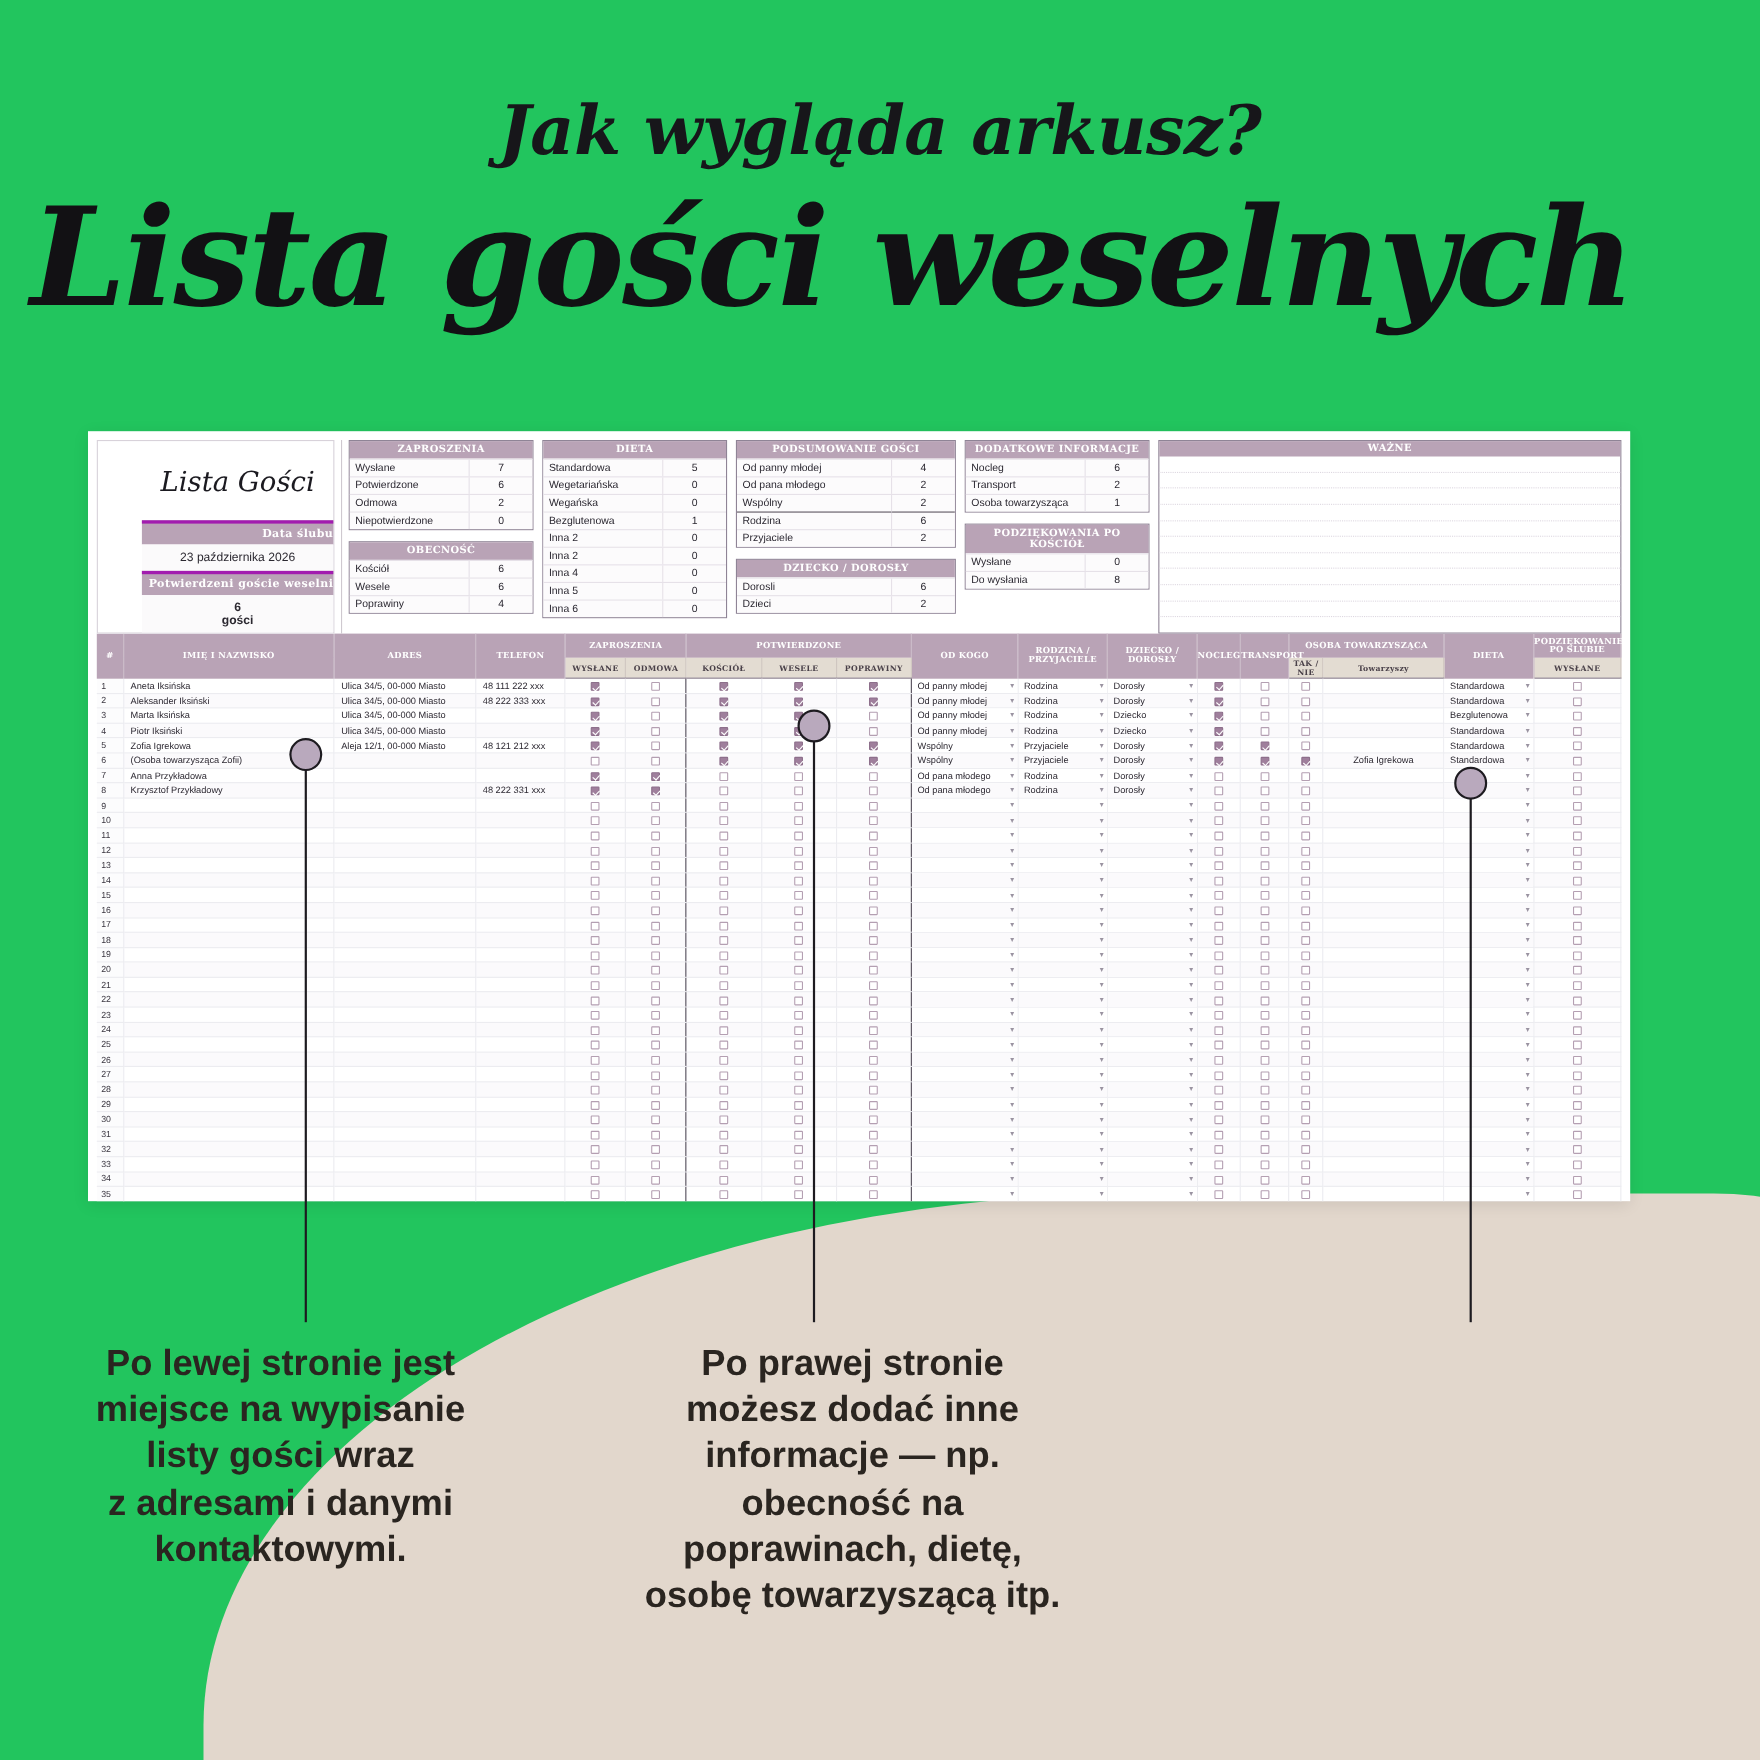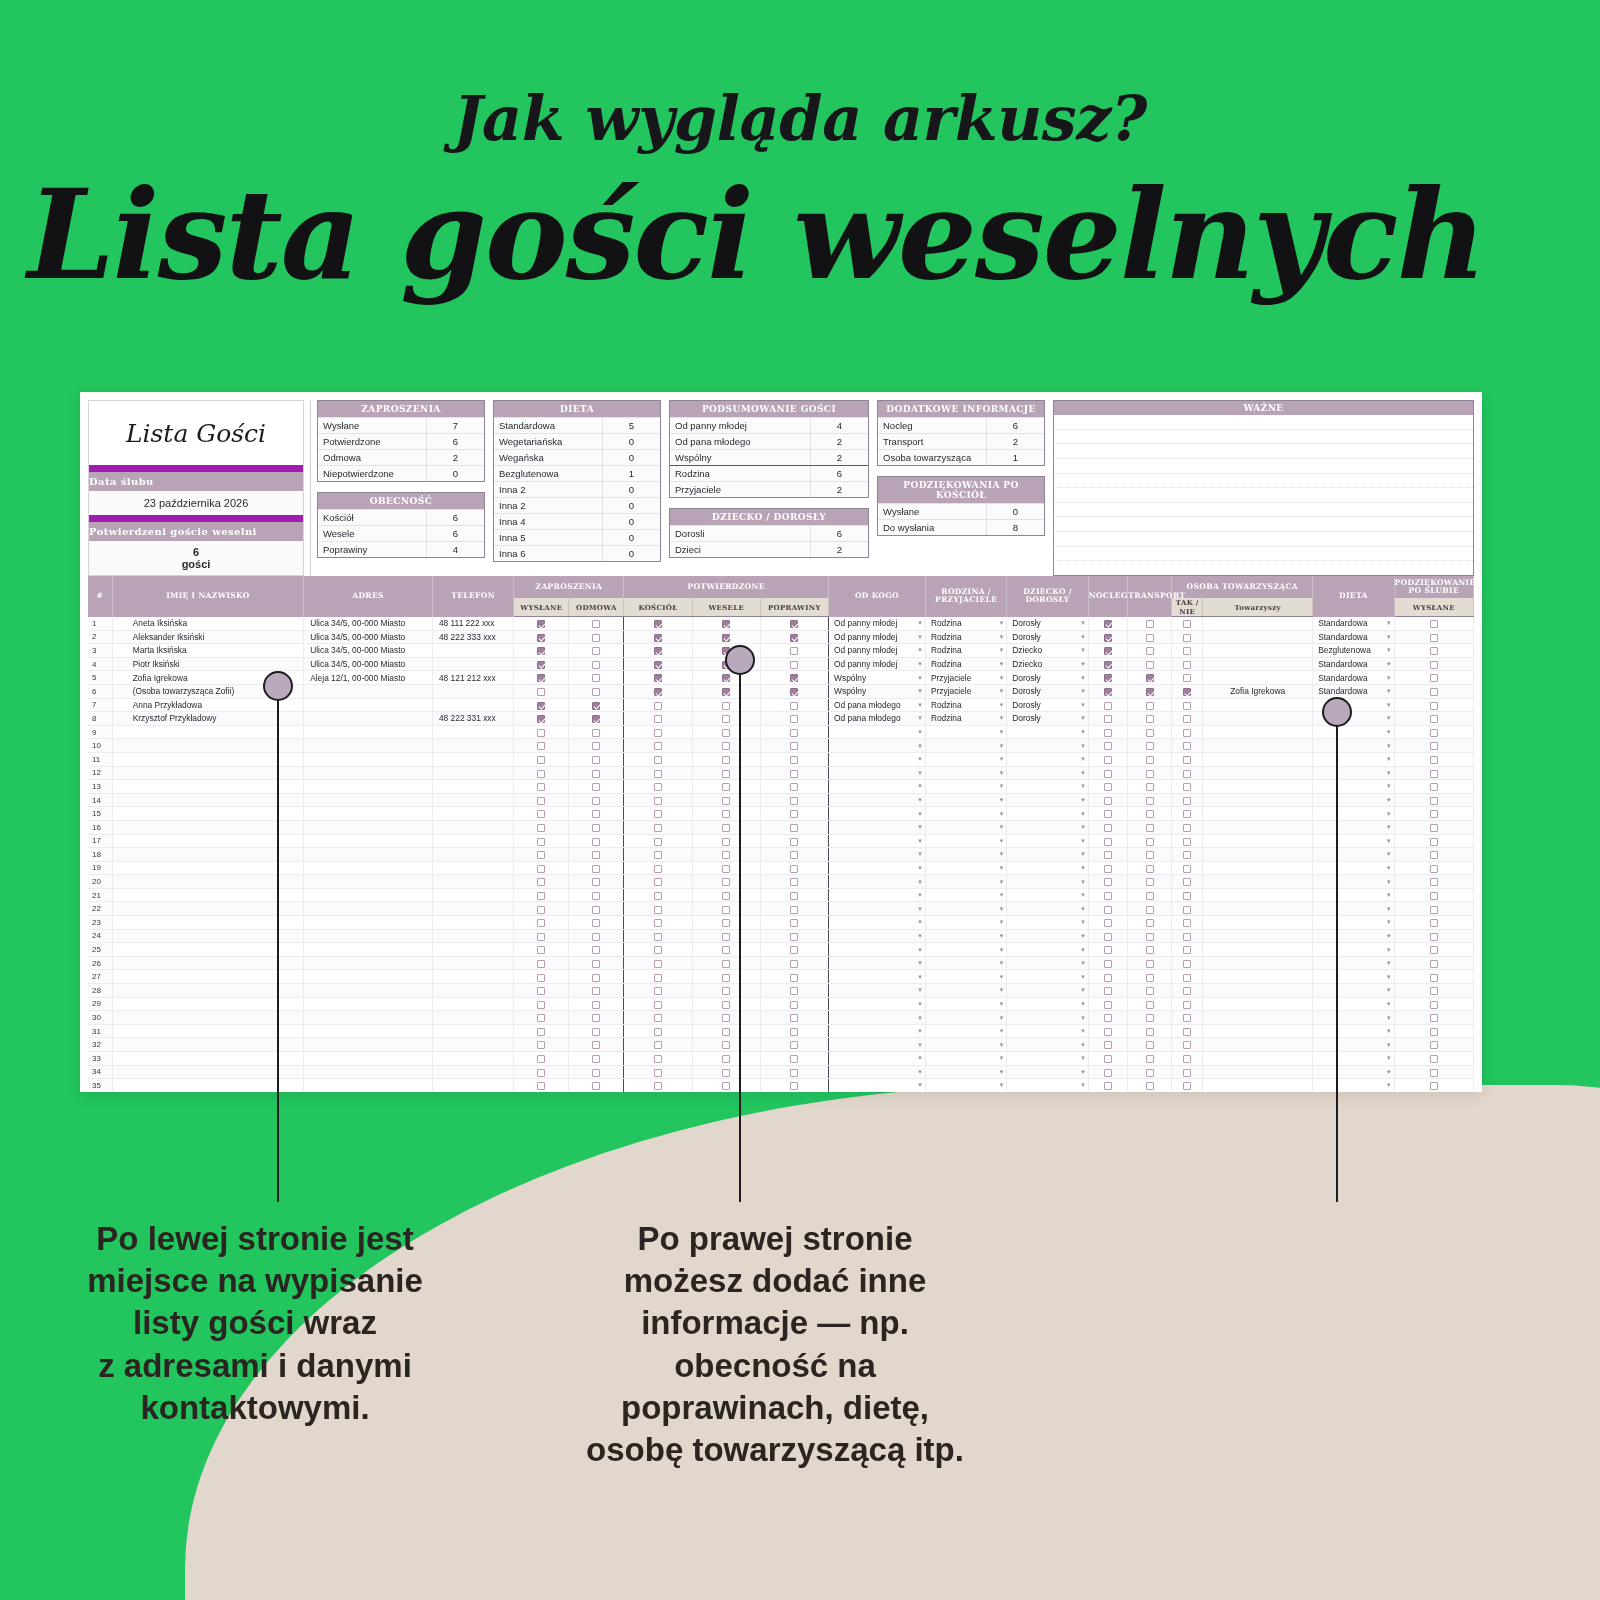--- a/index.html
+++ b/index.html
@@ -51,32 +51,32 @@
     overflow: hidden;
     font-size: 9px;
     color: #2a2730;
   }
 
   
   .top-area { display: flex; height: 184px; padding: 8px 8px 0 8px; gap: 6px; }
 
   .brand-box {
     width: 216px; border: 1px solid #d8d2da; background:#fff;
-    display: flex; flex-direction: column;
+    display: flex; flex-direction: column; padding-left: 40px;
   }
   .brand-title {
     flex: 1; display: flex; align-items: center; justify-content: center;
     font-family: "DejaVu Serif","Liberation Serif",serif;
     font-style: italic; font-size: 25px; color: #1b1a20; font-weight: 400;
   }
   .bar {
-    background: #b9a3b6; color: #fff; text-align:left;
+    background: #b9a3b6; color: #fff; text-align:right;
     font-weight: 700; font-size: 10px; letter-spacing: .4px;
     padding: 4px 0; font-family: "DejaVu Serif","Liberation Serif",serif;
-    border-top: 7px solid #a21caf;
+    border-top: 3px solid #a21caf;
   }
   .brand-val {
     background: #fbfafb; text-align:center; padding: 6px 0;
     font-size: 11px; color:#2b2830;
   }
   .brand-val.count { padding: 5px 0; }
   .brand-val.count b { display:block; font-size: 11px; }
   .brand-val.count span { display:block; font-size: 11px; font-weight: 700; }
 
   .panels { flex: 1; display: flex; gap: 8px; padding-left: 6px; border-left: 1px solid #cfc9d0;}
@@ -128,21 +128,21 @@
     text-align:center; height: 14px;
     border-right: 1px solid #cfc6c0; border-bottom: 1px solid #8f8496;
   }
   tbody td {
     height: 13.6px; border-bottom: 1px solid #ececf0; border-right: 1px solid #ececf0;
     font-size: 8.4px; color: #2b2730; background:#fff; vertical-align: middle;
     white-space: nowrap; overflow: hidden;
   }
   tbody tr:nth-child(even) td { background: #fbfafc; }
   td.idx { text-align:left; padding-left: 4px; color:#3a3640; font-size:8px; background:#fcfcfd !important; }
-  td.nm  { padding-left: 20px; }
+  td.nm  { padding-left: 6px; }
   td.ad  { padding-left: 6px; }
   td.tel { padding-left: 6px; }
   td.ctr { text-align:center; }
   td.dd  { position: relative; padding-left: 5px; padding-right: 12px; }
   td.dd .cv { display:inline-block; }
   td.dd::after {
     content: "\25BE"; position:absolute; right: 3px; top: 50%;
     transform: translateY(-50%); font-size: 7px; color:#9a93a1;
   }
   td.thick-l { border-left: 1.5px solid #514a57; }

